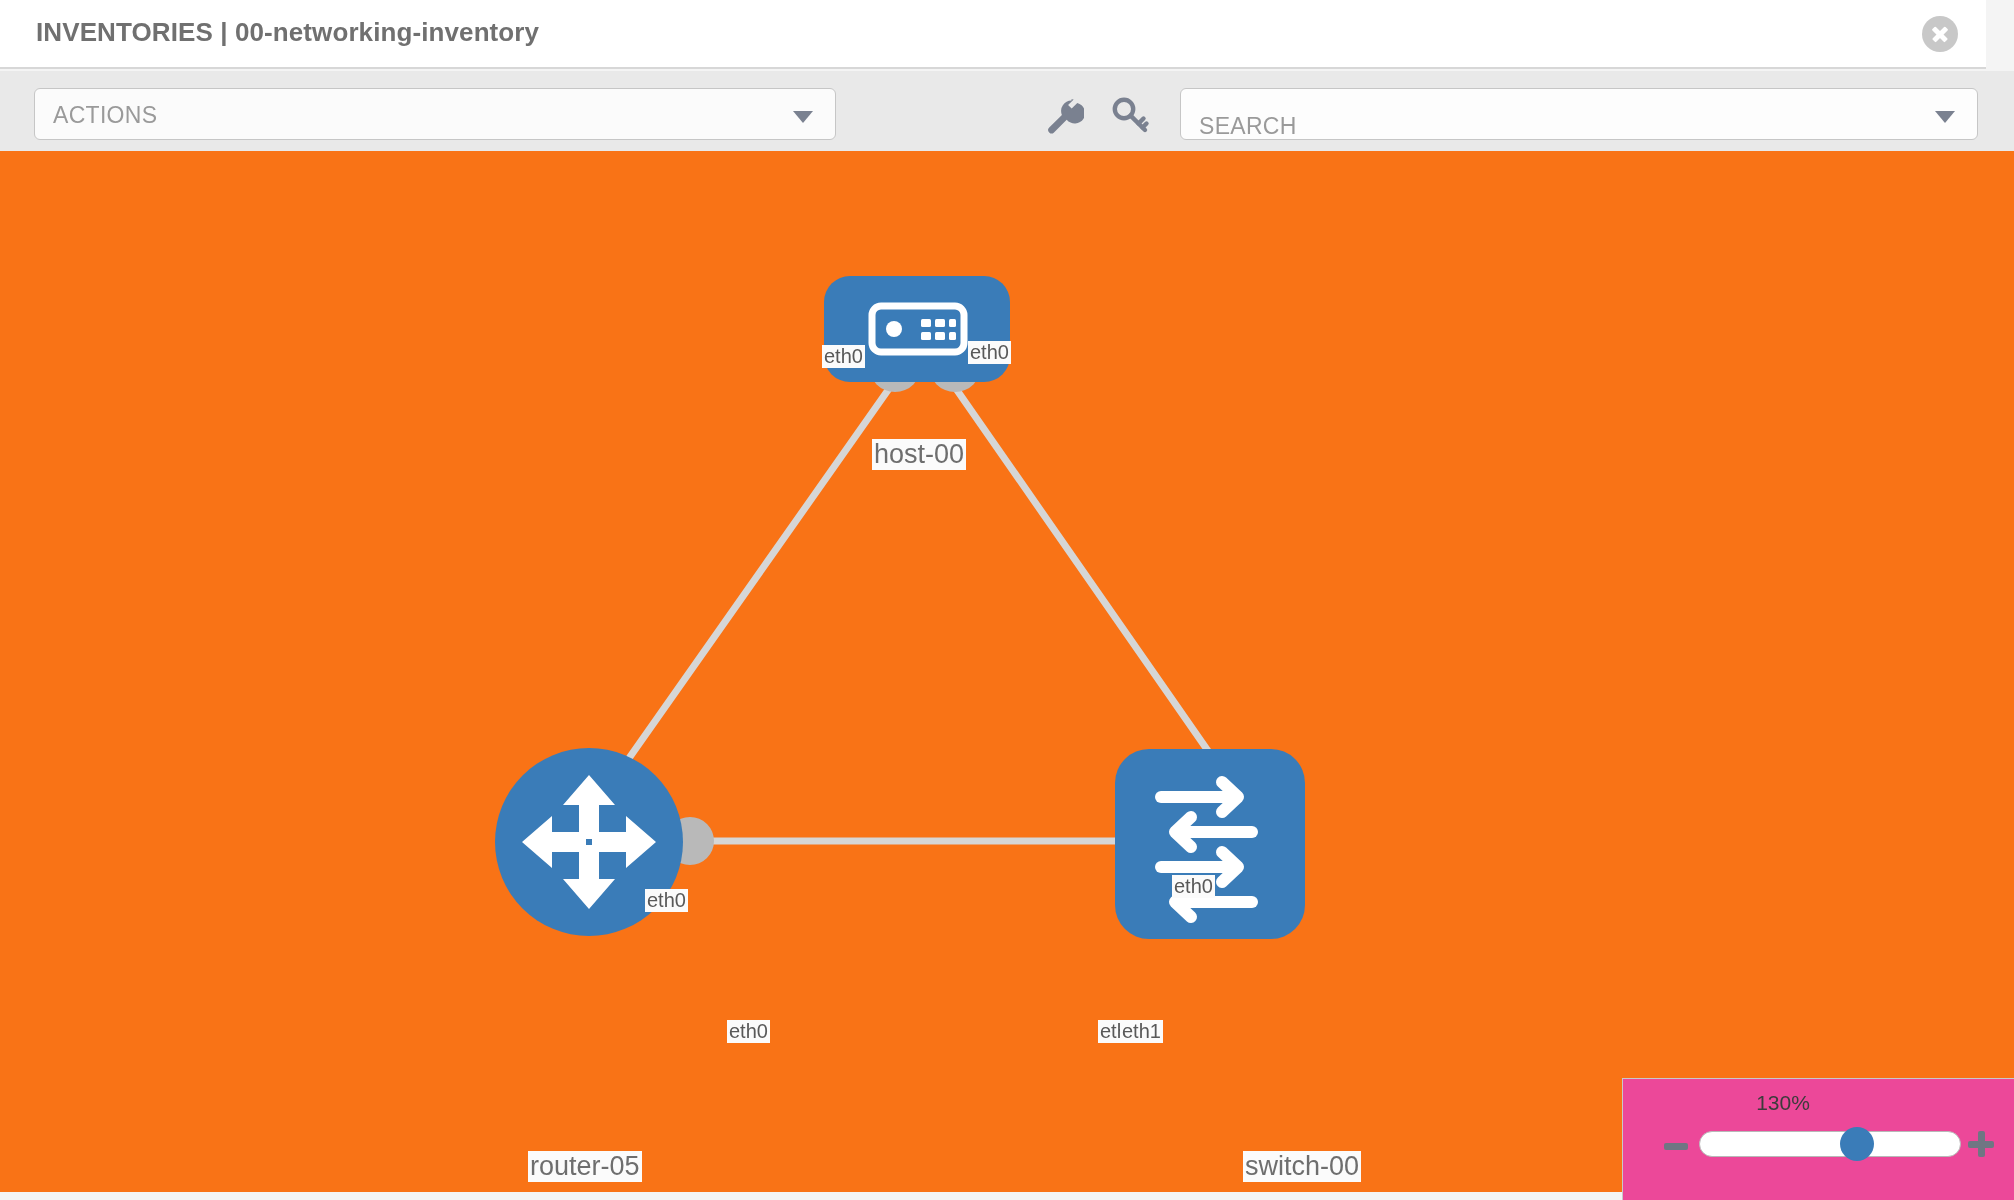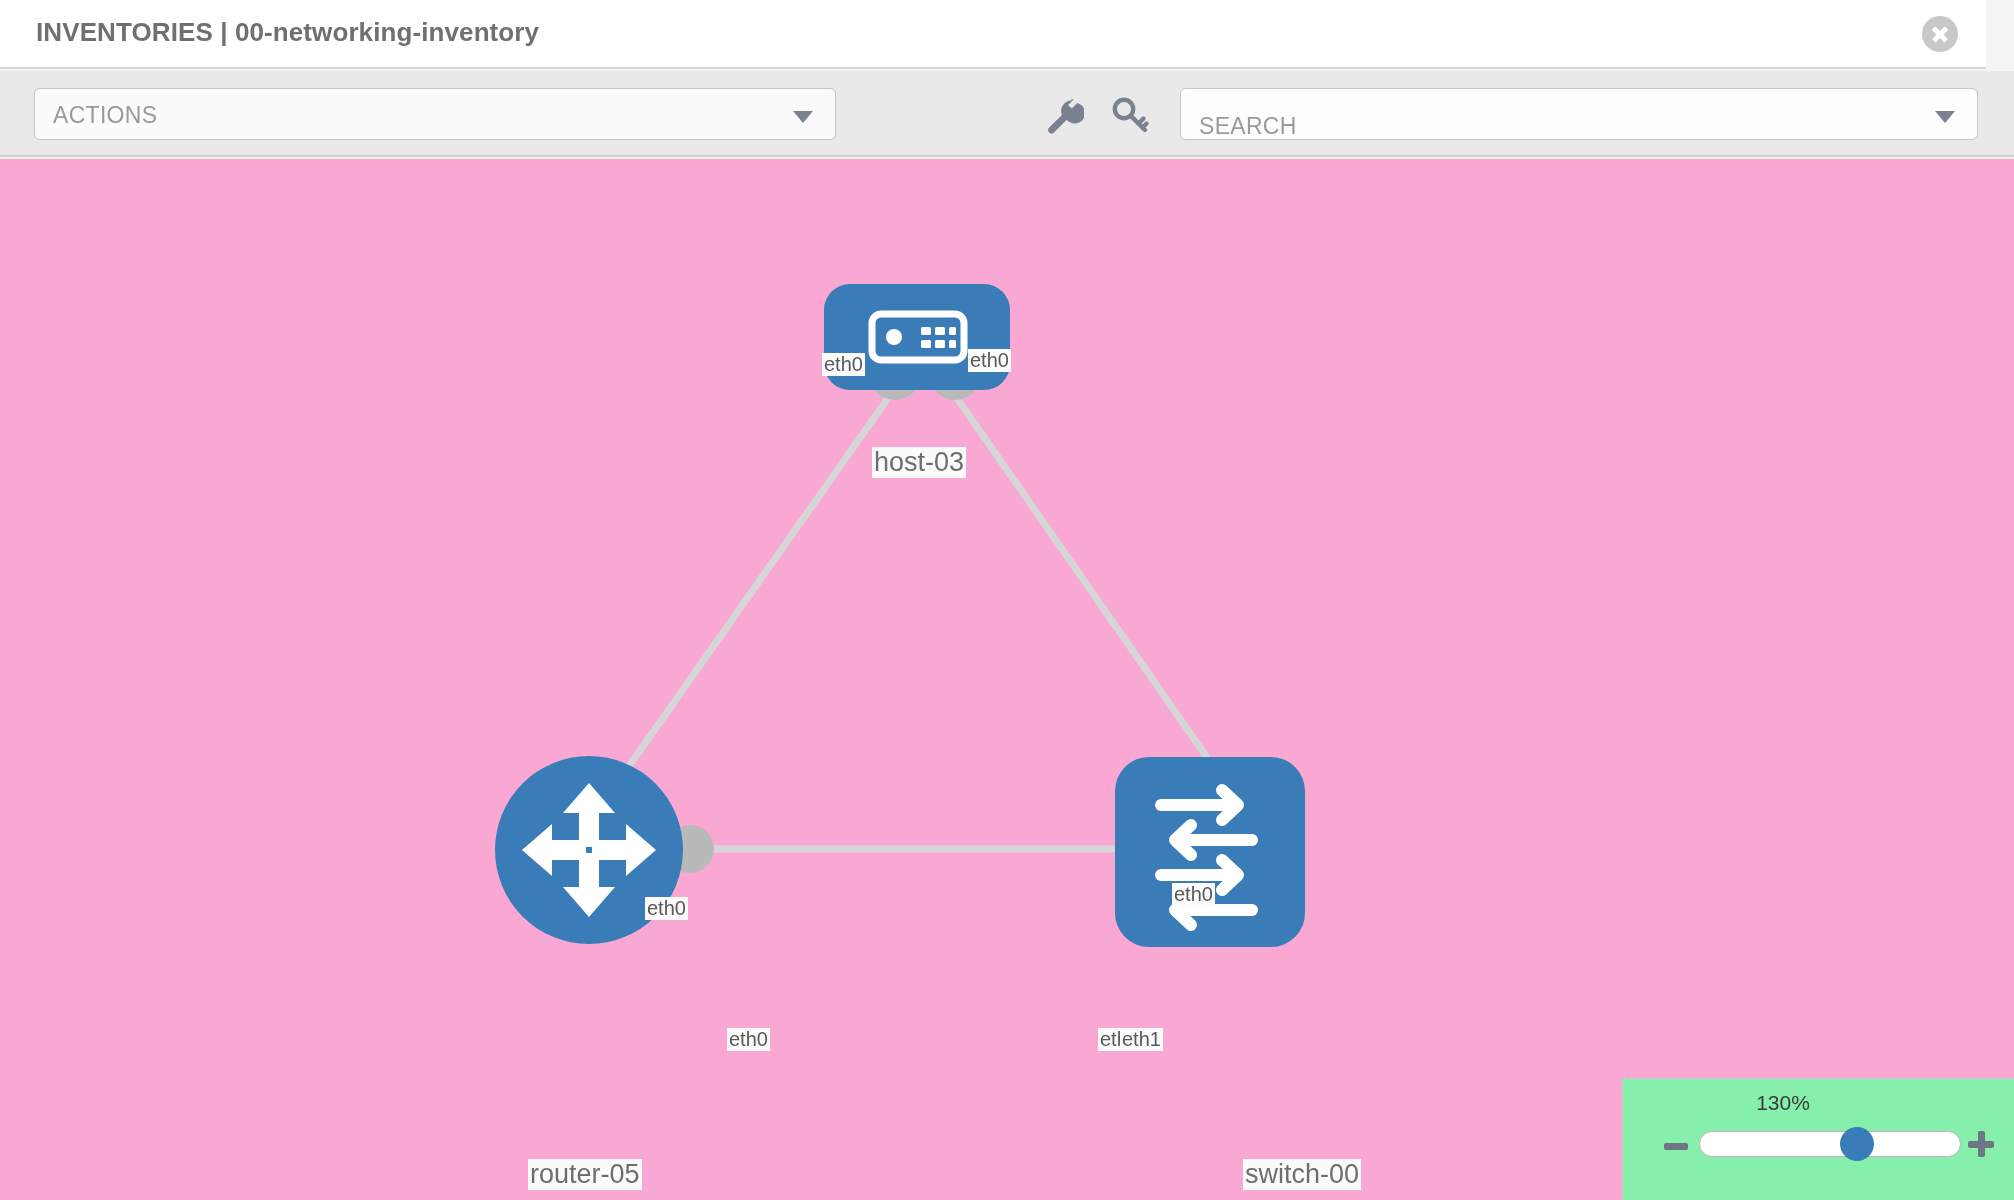--- a/index.html
+++ b/index.html
@@ -80,23 +80,23 @@
     border: 1.5px solid #c6c6c6;
     border-radius: 6px;
   }
   .search-box .label {
     position: absolute; left: 18px; top: 24px;
     font-size: 23px; color: #9a9a9a; letter-spacing: .3px;
   }
 
   
   .canvas {
-    position: absolute; left: 0; top: 159px;
+    position: absolute; left: 0; top: 151px;
     width: 2014px; height: 1041px;
-    background: #f9a8d4;
+    background: #f97316;
     overflow: hidden;
   }
   .topo-svg { position: absolute; left: 0; top: 0; }
 
   
   .node-label {
     position: absolute;
     font-size: 27px;
     color: #6e6e6e;
     background: #fbfbfb;
@@ -109,21 +109,21 @@
     color: #595959;
     background: #fbfbfb;
     white-space: nowrap;
     padding: 0 2px;
   }
 
   
   .zoom-panel {
     position: absolute; left: 1622px; top: 1078px;
     width: 392px; height: 122px;
-    background: #86efac;
+    background: #ec4899;
     border: 1.5px solid #c9c9c9;
     border-right: none; border-bottom: none;
   }
   .zoom-pct {
     position: absolute; left: 0; top: 12px;
     width: 320px; text-align: center;
     font-size: 21px; color: #3c3c3c;
   }
   .zoom-minus {
     position: absolute; left: 41px; top: 64px;
@@ -260,21 +260,21 @@
   </svg>
 
   <span class="port-label" style="left:822px; top:194px;">eth0</span>
   <span class="port-label" style="left:968px; top:190px;">eth0</span>
   <span class="port-label" style="left:645px; top:738px;">eth0</span>
   <span class="port-label" style="left:727px; top:869px;">eth0</span>
   <span class="port-label" style="left:1172px; top:724px;">eth0</span>
   <span class="port-label" style="left:1098px; top:869px; z-index:1;">eth0</span>
   <span class="port-label" style="left:1120px; top:869px; z-index:2;">eth1</span>
 
-  <span class="node-label" style="left:872px; top:288px; z-index:3;">host-03</span>
+  <span class="node-label" style="left:872px; top:288px; z-index:3;">host-00</span>
   <span class="node-label" style="left:528px; top:1000px;">router-05</span>
   <span class="node-label" style="left:1243px; top:1000px;">switch-00</span>
 
 </div>
 
 <div class="zoom-panel">
   <div class="zoom-pct">130%</div>
   <div class="zoom-minus"></div>
   <div class="zoom-track">
     <div class="zoom-thumb" id="zoom-thumb" style="left: 140.12px;"></div>

